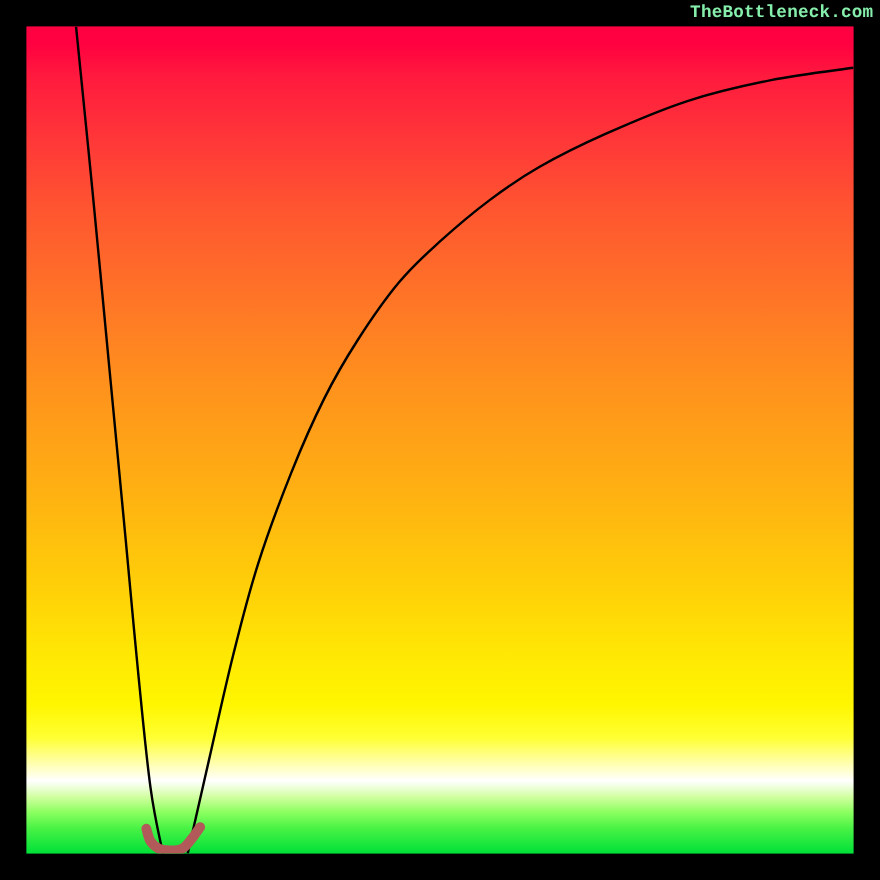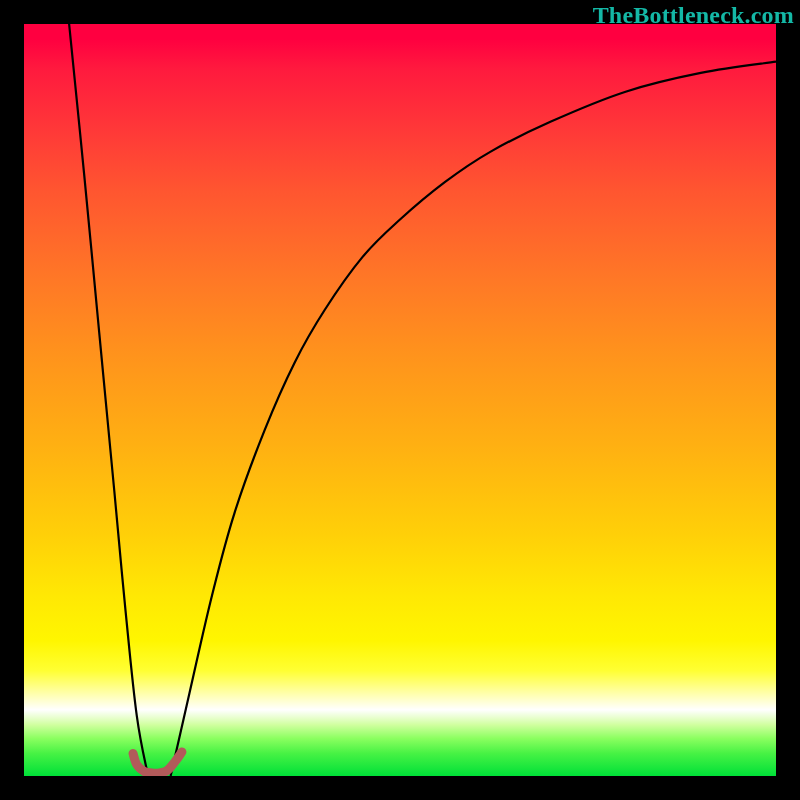--- a/index.html
+++ b/index.html
@@ -58,24 +58,24 @@
     position: absolute;
     left: 0;
     top: 0;
     width: 752px;
     height: 752px;
   }
   .watermark {
     position: absolute;
     top: 2px;
     right: 6px;
-    font-family: Liberation Serif, serif;
-    font-size: 24px;
+    font-family: Liberation Mono, monospace;
+    font-size: 16px;
     font-weight: bold;
-    color: #14b8a6;
+    color: #86efac;
     letter-spacing: 0.2px;
     user-select: none;
   }
 </style>
 </head>
 <body>
 
 <div class="frame">
   <div class="plot-area">
     <div class="gradient"></div>

